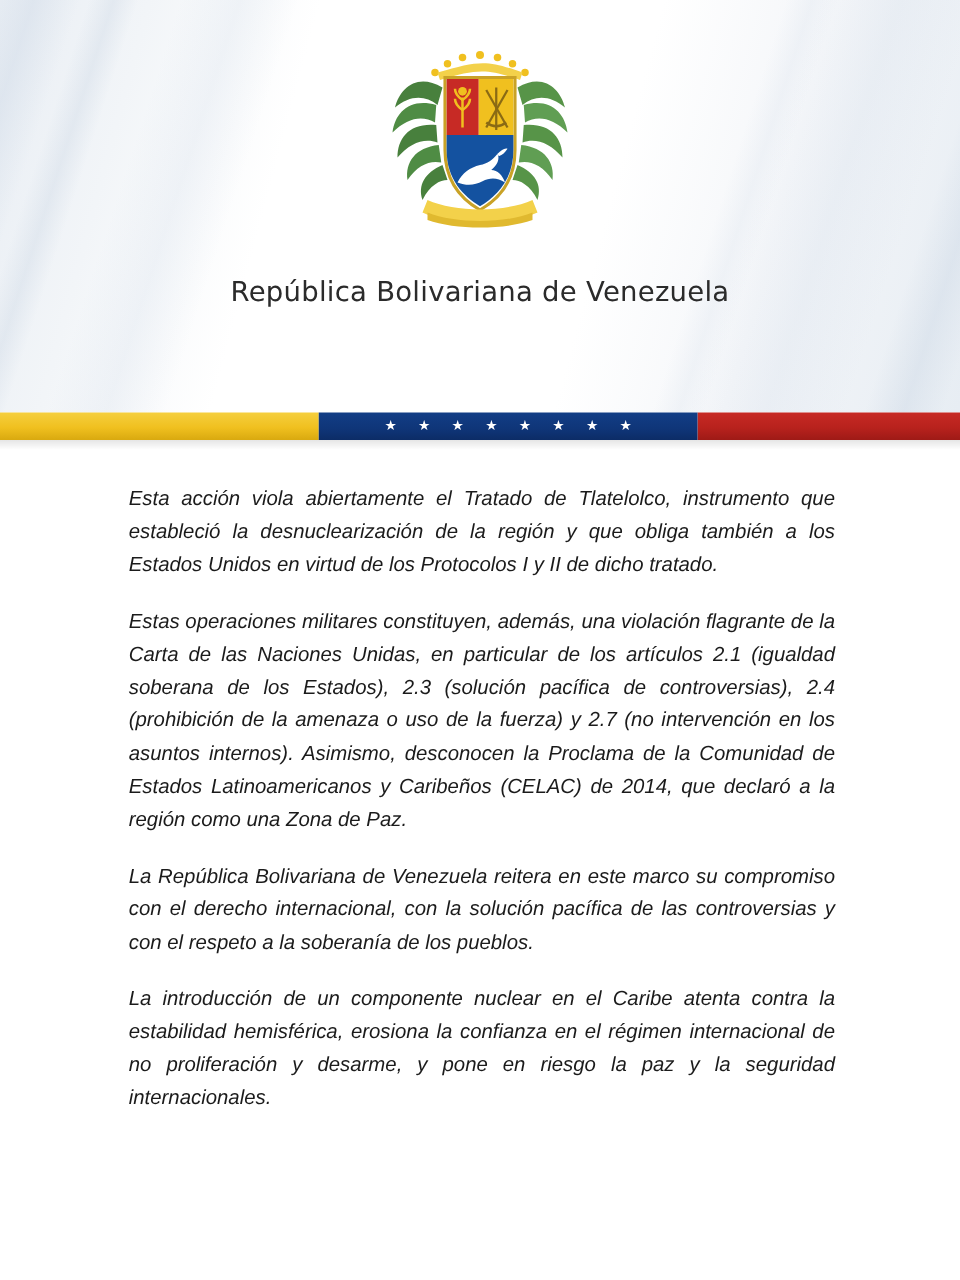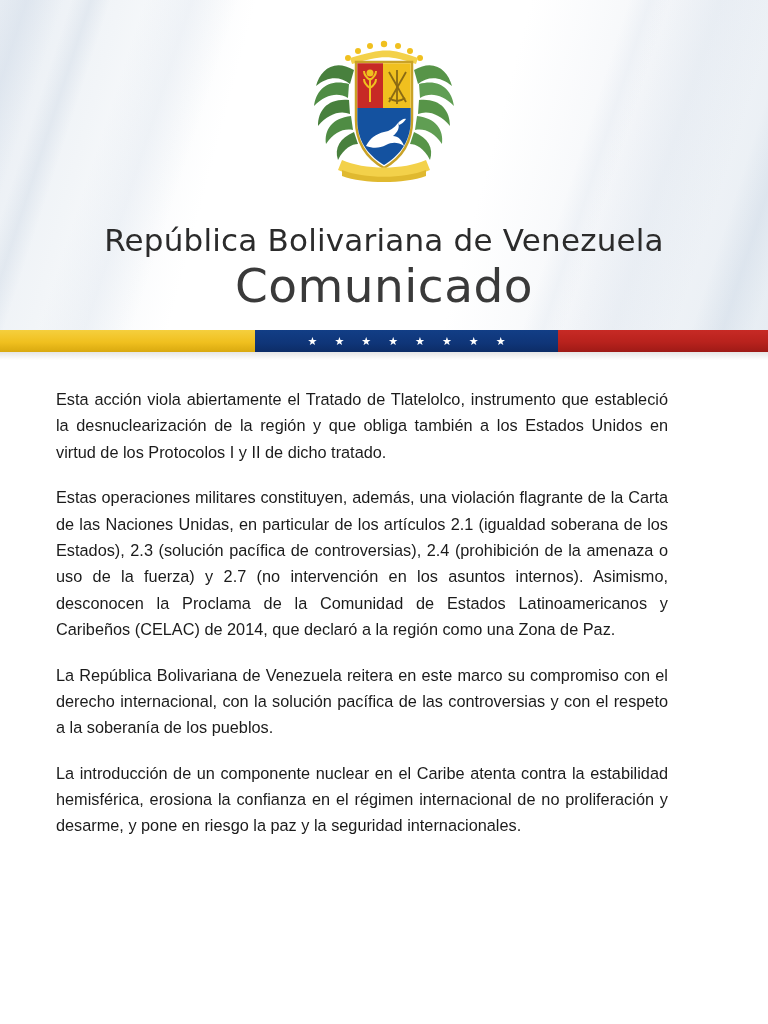--- a/index.html
+++ b/index.html
@@ -63,21 +63,21 @@
     width: 180px;
     height: 170px;
   }
 
   .country-name {
     position: absolute;
     top: 222px;
     left: 0;
     width: 768px;
     text-align: center;
-    font-size: 31px;
+    font-size: 22px;
     color: #2b2b2b;
     letter-spacing: .2px;
     font-family: "DejaVu Sans", sans-serif;
   }
   .doc-title {
     position: absolute;
     top: 258px;
     left: 0;
     width: 768px;
     text-align: center;
@@ -119,21 +119,22 @@
   .band-shadow {
     position: absolute;
     left: 0;
     width: 768px;
     height: 8px;
     background: linear-gradient(to bottom, rgba(0,0,0,.10), rgba(0,0,0,0));
   }
 
   
   .content {
-    padding: 34px 100px 0 56px;
+    padding: 34px 100px 0 103px;
+    font-style: italic;
   }
   .para {
     margin: 0 0 19px 0;
     font-size: 16.3px;
     line-height: 1.62;
     color: #1b1b1b;
     text-align: justify;
     font-family: "Liberation Sans", sans-serif;
   }
   .para:last-child { margin-bottom: 0; }
@@ -203,21 +204,20 @@
         <path d="M72 118 C 76 110, 82 106, 90 104 C 96 103, 100 100, 104 95 C 106 99, 104 104, 99 108
                  C 104 108, 108 112, 110 118 C 104 114, 98 114, 92 117 C 86 120, 80 121, 72 118 Z" fill="#ffffff"></path>
         <path d="M104 95 C 107 92, 110 90, 112 91 C 110 94, 108 96, 105 97 Z" fill="#ffffff"></path>
 
         <path d="M48 132 C 70 142, 110 142, 132 132 L 136 142 C 110 154, 70 154, 44 142 Z" fill="#f3d14a"></path>
         <path d="M48 142 C 70 151, 110 151, 132 142 L 132 148 C 110 156, 70 156, 48 148 Z" fill="#e0b92f"></path>
       </svg>
     </div>
 
     <div class="country-name">República Bolivariana de Venezuela</div>
-    <div class="doc-title">Comunicado</div>
   </div>
 
   <div class="band">
     <div class="band-left-gold"></div>
     <div class="band-center-blue">
       <span class="star">★</span>
       <span class="star">★</span>
       <span class="star">★</span>
       <span class="star">★</span>
       <span class="star">★</span>

